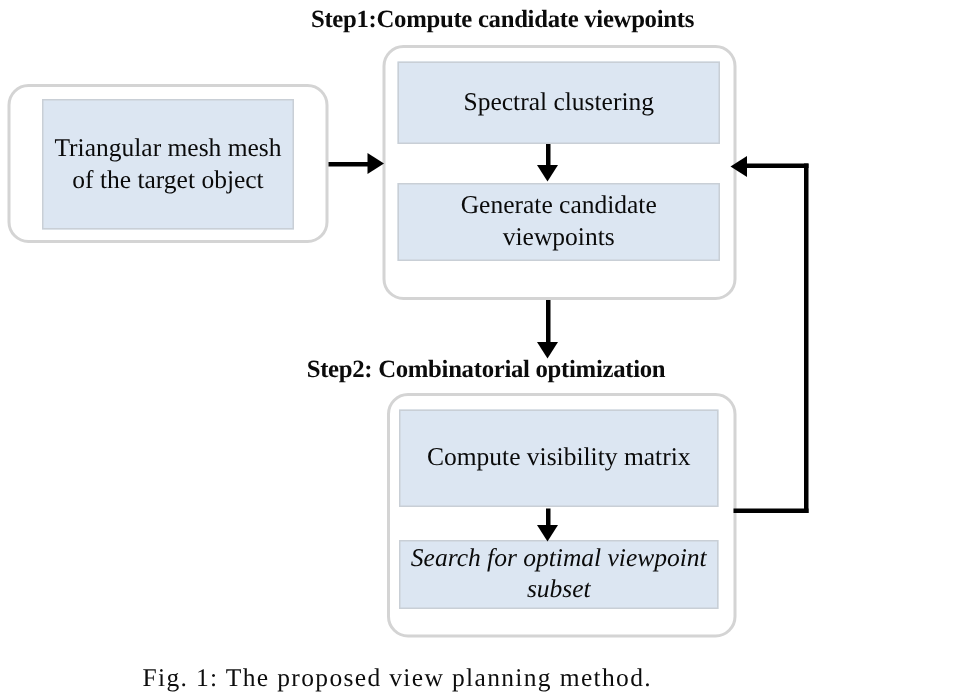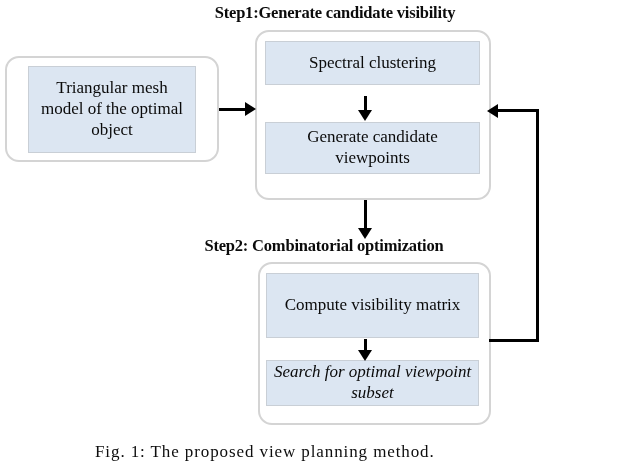--- a/index.html
+++ b/index.html
@@ -88,21 +88,21 @@
     align-items: center;
     justify-content: center;
     text-align: center;
     font-size: 17px;
     line-height: 1.22;
     font-family: "Liberation Serif", "DejaVu Serif", serif;
     color: #0a0a0a;
     padding: 2px 4px;
   }
   #mesh-model-box      { left: 28px;  top: 66px;  width: 168px; height: 87px; }
-  #spectral-box        { left: 265px; top: 41px;  width: 215px; height: 44px; }
+  #spectral-box        { left: 265px; top: 41px;  width: 215px; height: 55px; }
   #gen-candidate-box   { left: 265px; top: 122px; width: 215px; height: 52px; }
   #visibility-box      { left: 266px; top: 273px; width: 213px; height: 65px; }
   #search-box          { left: 266px; top: 360px; width: 213px; height: 46px; font-style: italic; }
 
   
   .conn { position: absolute; background: #000000; }
 
   
   #arrow-pre-to-step1-line {
     left: 219px; top: 108px; width: 31px; height: 3px;
@@ -166,28 +166,28 @@
     border-top: 7px solid transparent;
     border-bottom: 7px solid transparent;
     border-right: 11px solid #000000;
   }
 </style>
 </head>
 <body>
 
 <div id="page">
 
-  <div class="heading" id="step1-title">Step1:Generate candidate visibility</div>
+  <div class="heading" id="step1-title">Step1:Compute candidate viewpoints</div>
 
 
   <div class="heading" id="step2-title">Step2: Combinatorial optimization</div>
 
   <div class="group-box" id="preprocessing-group"></div>
 
-  <div class="proc-box" id="mesh-model-box">Triangular mesh model of the optimal object</div>
+  <div class="proc-box" id="mesh-model-box">Triangular mesh mesh of the target object</div>
 
   <div class="group-box" id="step1-group"></div>
 
   <div class="proc-box" id="spectral-box">Spectral clustering</div>
 
   <div class="proc-box" id="gen-candidate-box">Generate candidate viewpoints</div>
 
   <div class="group-box" id="step2-group"></div>
 
   <div class="proc-box" id="visibility-box">Compute visibility matrix</div>

